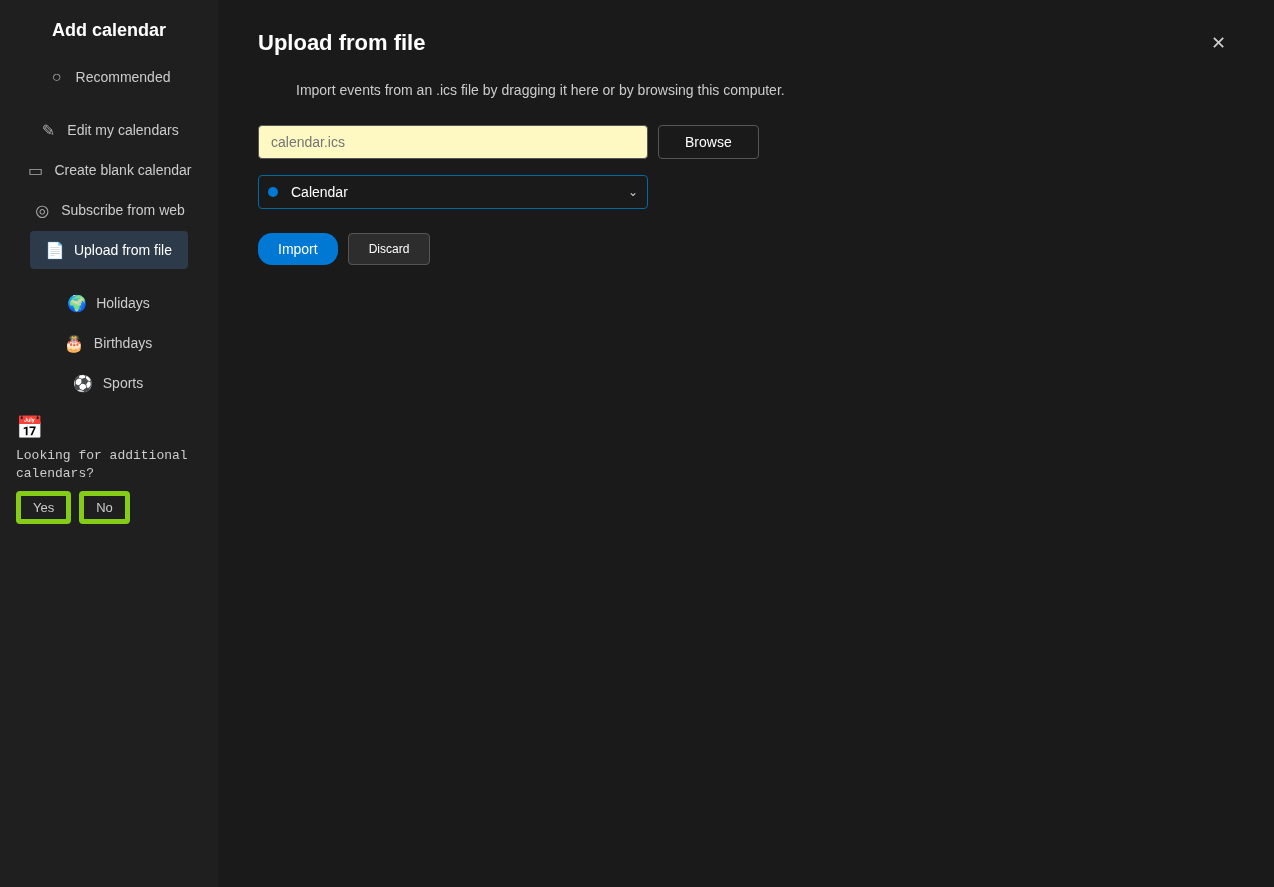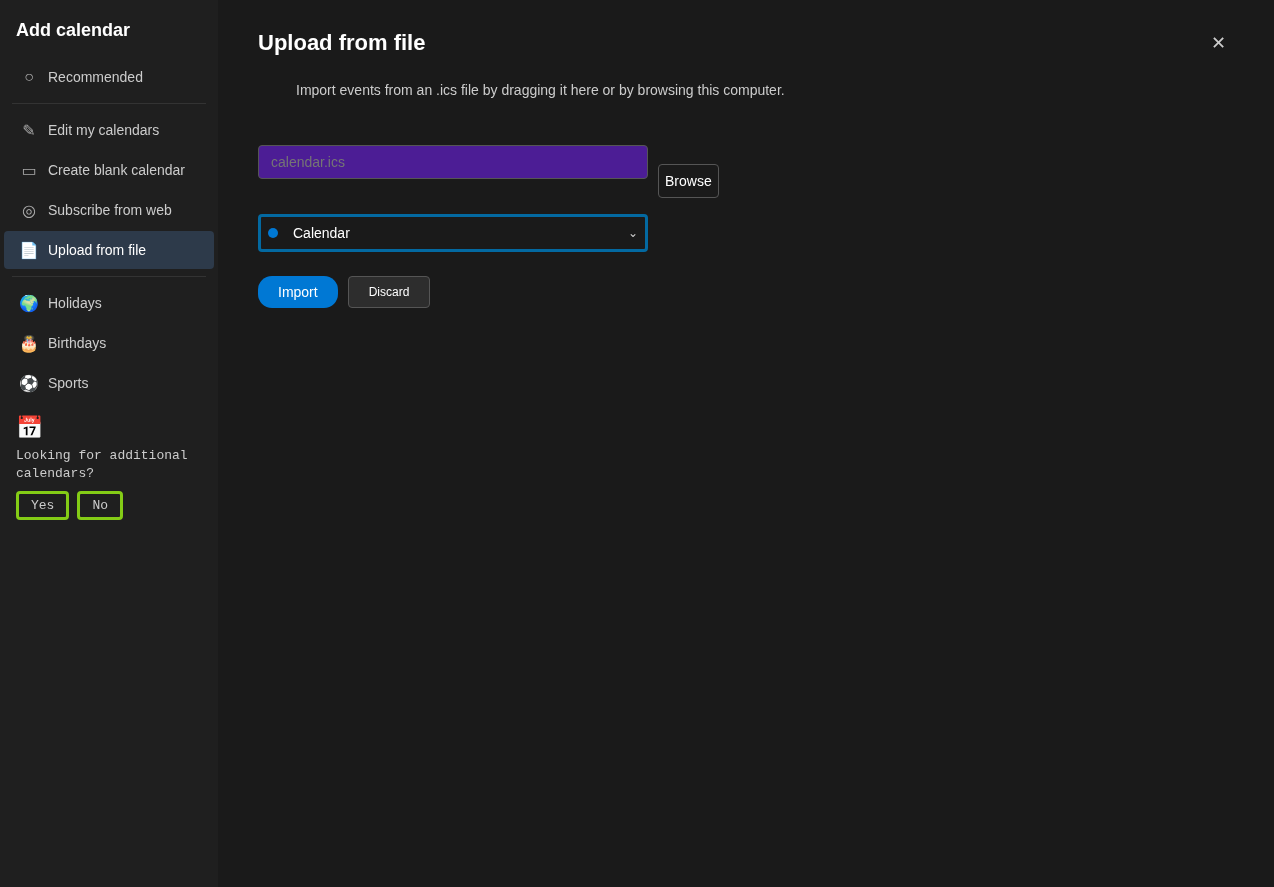--- a/index.html
+++ b/index.html
@@ -16,20 +16,21 @@
 
     
     .sidebar {
       width: 218px;
       min-width: 218px;
       background: #1f1f1f;
       height: 100%;
       display: flex;
       flex-direction: column;
       padding-top: 10px;
+      align-items: center;
     }
 
     .sidebar-title {
       font-size: 18px;
       font-weight: 600;
       padding: 10px 16px 16px 16px;
       color: #ffffff;
     }
 
     .sidebar-item {
@@ -92,27 +93,26 @@
     }
 
     .additional-buttons {
       display: flex;
       gap: 8px;
       margin-top: 2px;
     }
 
     .additional-btn {
       background: transparent;
-      border: 3px solid #84cc16;
+      border: 5px solid #84cc16;
       color: #cccccc;
       padding: 4px 12px;
       border-radius: 4px;
       cursor: pointer;
       font-size: 13px;
-      font-family: Liberation Mono, monospace;
     }
 
     
     .main-content {
       flex: 1;
       background: #1a1a1a;
       padding: 30px 40px;
       position: relative;
     }
 
@@ -149,49 +149,48 @@
     }
 
     .file-row {
       display: flex;
       align-items: center;
       gap: 10px;
       margin-bottom: 16px;
     }
 
     .file-input {
-      background: #4c1d95;
+      background: #fef9c3;
       border: 1px solid #555555;
       border-radius: 4px;
       color: #888888;
       padding: 8px 12px;
       font-size: 14px;
       width: 390px;
     }
 
     .browse-btn {
       background: #1a1a1a;
       border: 1px solid #555555;
       color: #ffffff;
-      padding: 8px 6px;
-      border-radius: 4px;
-      cursor: pointer;
-      font-size: 14px;
-      margin-top: 39px;
+      padding: 8px 26px;
+      border-radius: 4px;
+      cursor: pointer;
+      font-size: 14px;
     }
 
     .calendar-select-wrapper {
       position: relative;
       width: 390px;
       margin-bottom: 24px;
     }
 
     .calendar-select {
       background: #1a1a1a;
-      border: 3px solid #0369a1;
+      border: 1px solid #0369a1;
       border-radius: 4px;
       color: #ffffff;
       padding: 8px 36px 8px 32px;
       font-size: 14px;
       width: 100%;
       appearance: none;
       cursor: pointer;
     }
 
     .select-dot {

